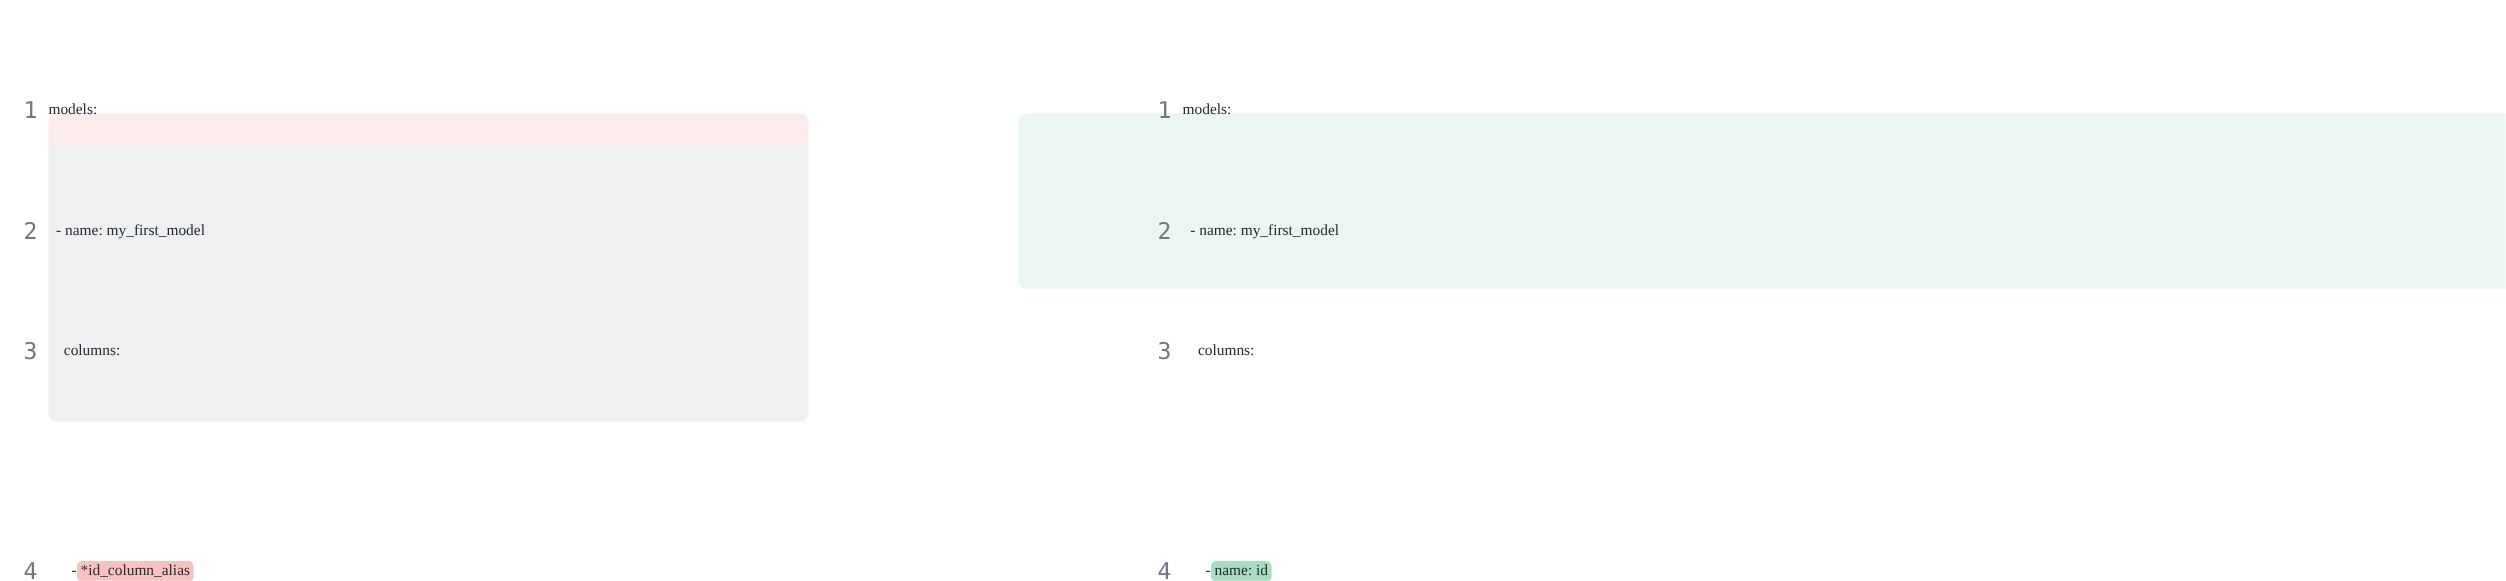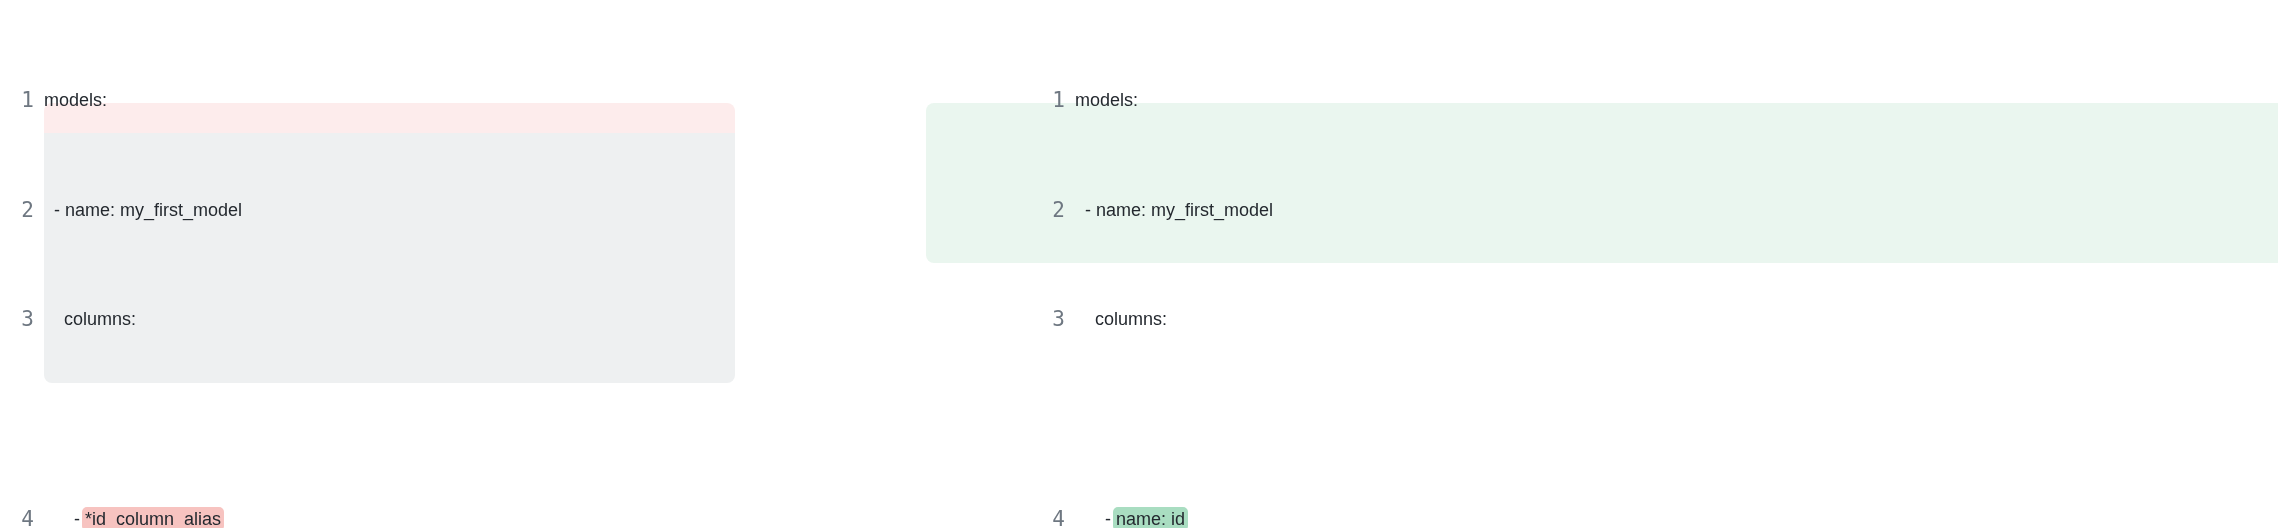--- a/index.html
+++ b/index.html
@@ -56,25 +56,25 @@
     font-family: "DejaVu Sans Mono", monospace;
   }
   .pane-right .lineno {
     width: 42px;
     flex: 0 0 42px;
   }
 
   .codecell {
     flex: 1 1 auto;
     padding-left: 10px;
-    font-size: 18px;
+    font-size: 14px;
     line-height: 27.4px;
     white-space: pre;
     position: relative;
-    font-family: Liberation Sans, sans-serif;
+    font-family: Liberation Serif, serif;
   }
 
   
   .diffblock {
     position: absolute;
     box-sizing: border-box;
   }
   .block-removed {
     background: #fdecec;
     border-top-left-radius: 8px;

